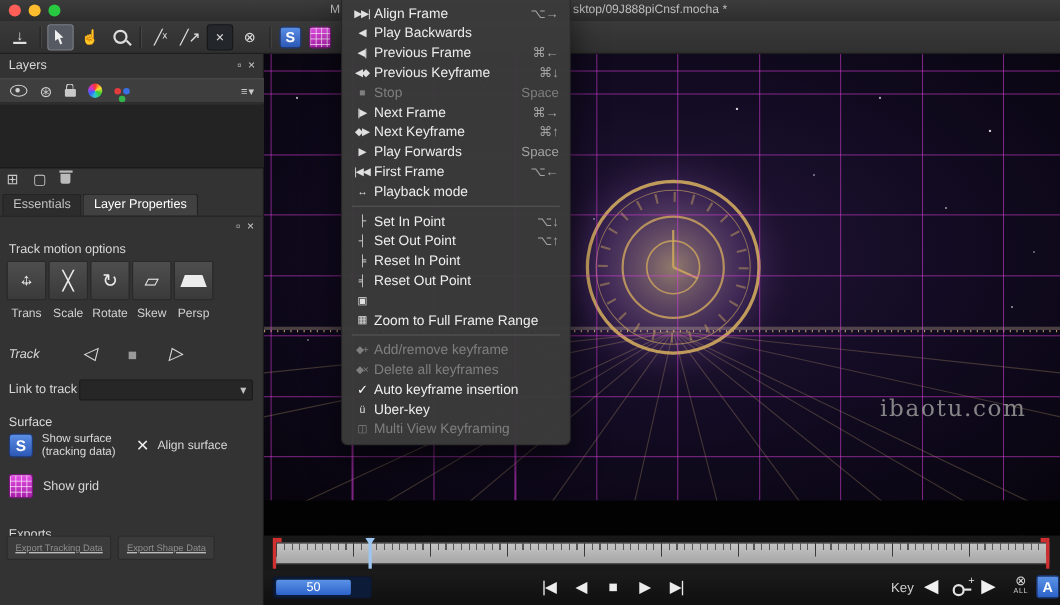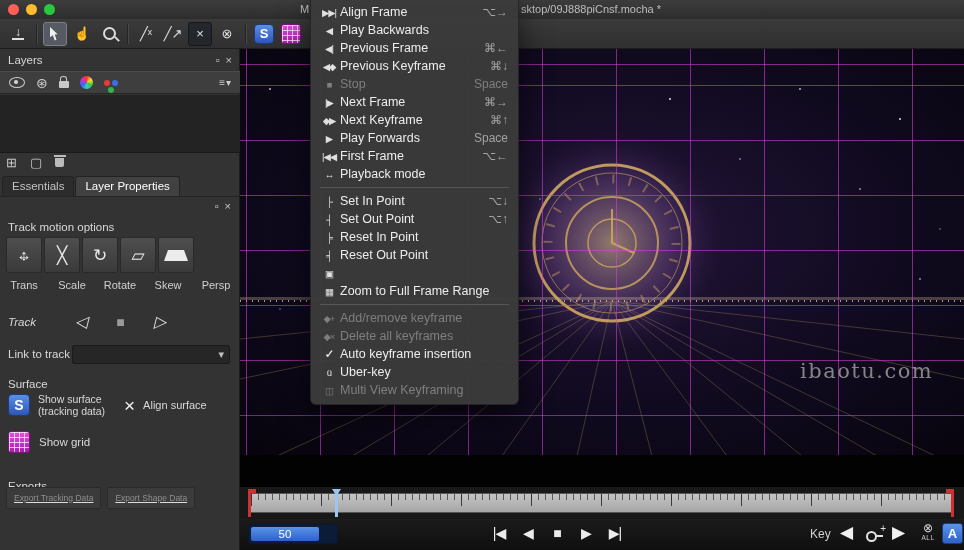--- a/index.html
+++ b/index.html
@@ -77,21 +77,21 @@
   .props-head-ics{right:8px;top:151px;display:flex;gap:6px;font-size:11px;color:#c7c7c7;}
   .tmo{left:8px;top:172px;}
   .motion-row{left:6px;top:188px;display:flex;gap:2px;}
   .m-btn{width:36px;height:36px;background:linear-gradient(#4e4e4e,#3a3a3a);border:1px solid #292929;
     border-radius:2px;display:flex;align-items:center;justify-content:center;color:#ececec;
     font-size:17px;box-sizing:border-box;position:relative;}
   .ic-trans{position:relative;width:18px;height:18px;}
   .ic-trans i{position:absolute;left:0;top:0;width:18px;text-align:center;font-style:normal;font-size:15px;line-height:18px;}
   .trapezoid{width:16px;height:0;border-bottom:11px solid #ececec;
     border-left:4px solid transparent;border-right:4px solid transparent;}
-  .motion-labels{left:6px;top:230px;display:flex;gap:12px;font-size:11px;color:#d0d0d0;}
+  .motion-labels{left:6px;top:230px;display:flex;gap:2px;font-size:11px;color:#d0d0d0;}
   .motion-labels span{width:36px;text-align:center;}
   .track-row{left:8px;top:263px;display:flex;align-items:center;gap:29px;height:20px;font-style:italic;}
   .track-row .sec-label{margin-right:10px;}
   .trk-btn{font-size:16px;color:#e0e0e0;line-height:1;}
   .trk-btn.stop{color:#9a9a9a;font-size:14px;}
   .link-label{left:8px;top:299px;}
   .select{left:72px;top:296px;width:158px;height:19px;background:#262626;border:1px solid #1b1b1b;
     border-radius:2px;box-sizing:border-box;position:absolute;}
   .sel-arrow{position:absolute;right:5px;top:2px;font-size:11px;color:#c0c0c0;}
   .surface-lb{left:8px;top:329px;}

